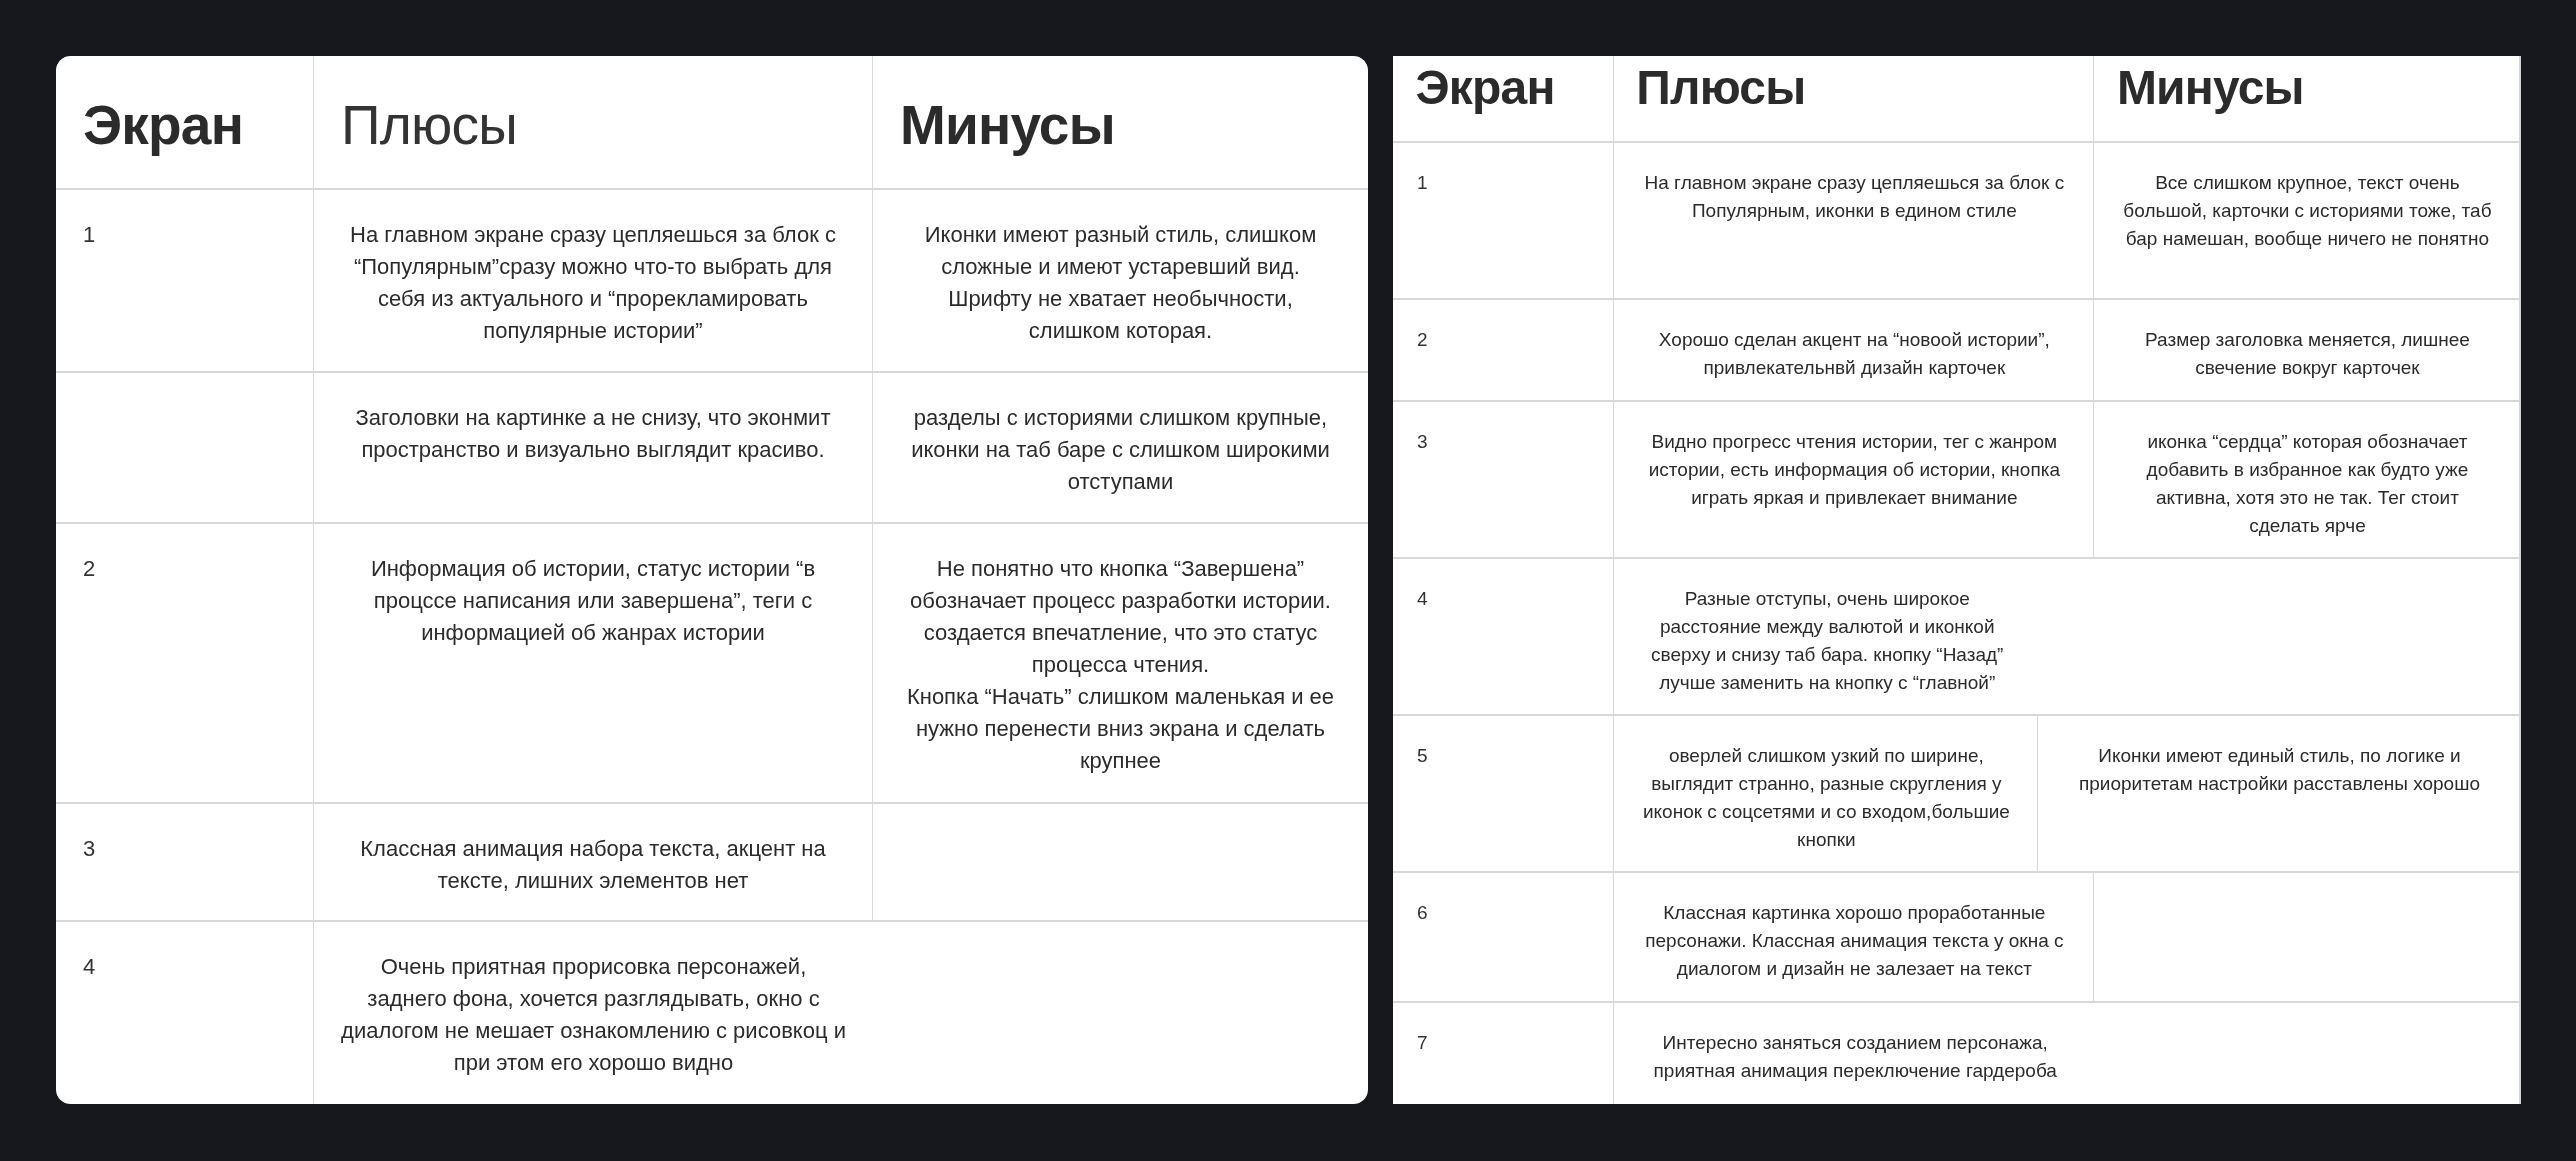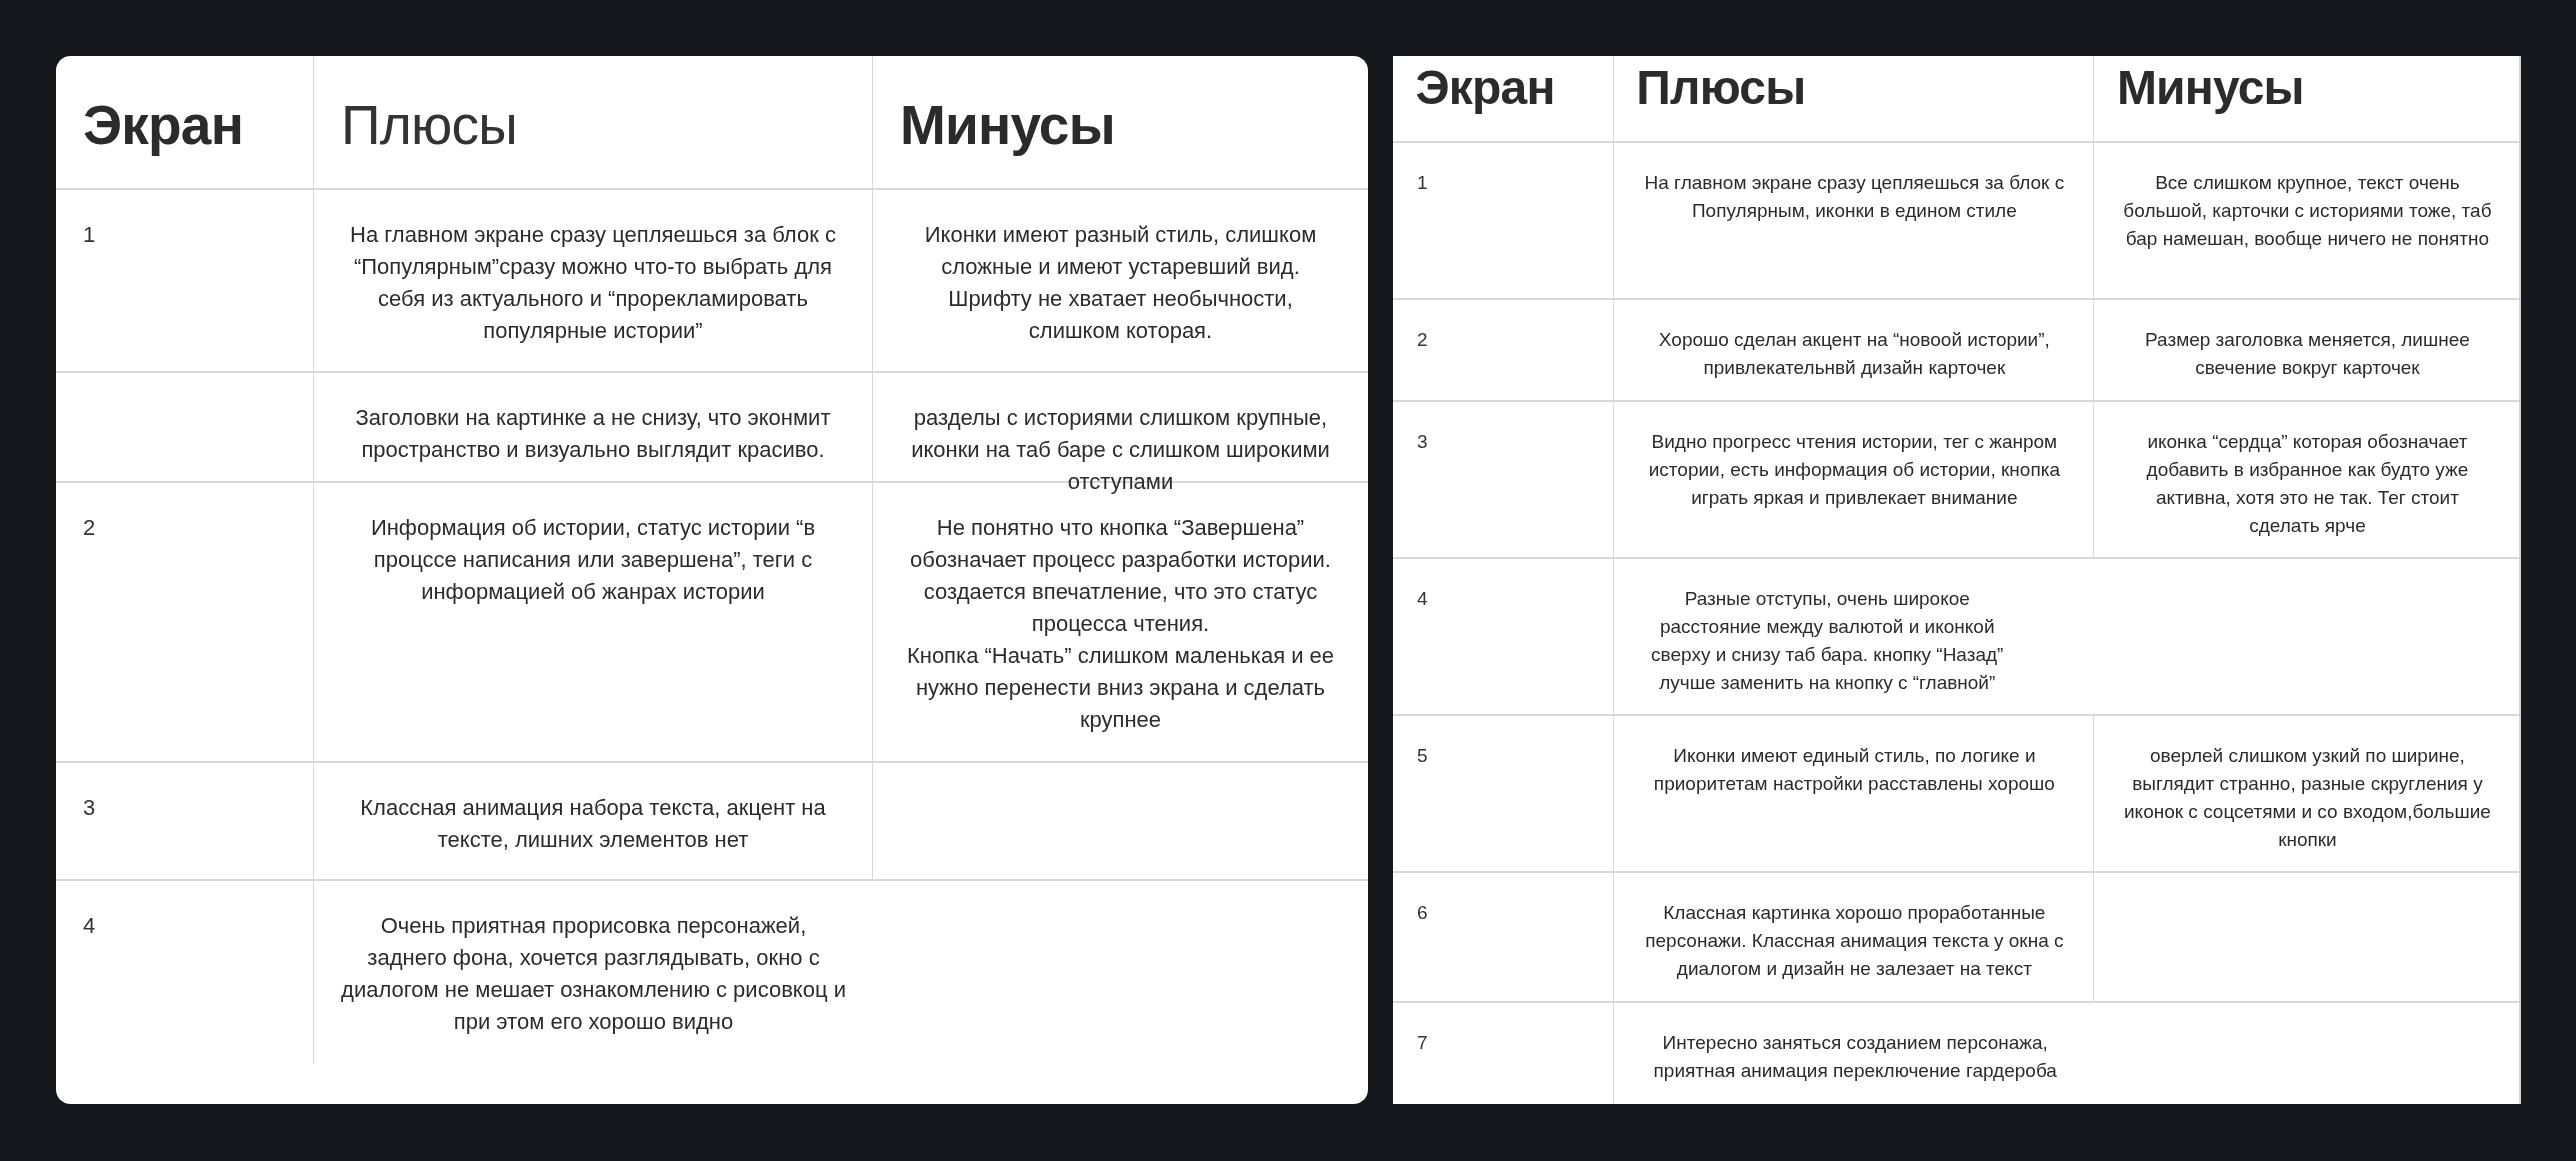--- a/index.html
+++ b/index.html
@@ -47,21 +47,21 @@
   <div class="row head" style="height:134px">
     <div class="cell c0 hb">Экран</div>
     <div class="cell c1 hl">Плюсы</div>
     <div class="cell c2 hb">Минусы</div>
   </div>
   <div class="row body" style="height:183px">
     <div class="cell c0 num">1</div>
     <div class="cell c1 txt">На главном экране сразу цепляешься за блок с “Популярным”сразу можно что-то выбрать для себя из актуального и “прорекламировать популярные истории”</div>
     <div class="cell c2 txt">Иконки имеют разный стиль, слишком сложные и имеют устаревший вид. Шрифту не хватает необычности, слишком которая.</div>
   </div>
-  <div class="row body" style="height:110px">
+  <div class="row body" style="height:151px">
     <div class="cell c0 num"></div>
     <div class="cell c1 txt">Заголовки на картинке а не снизу, что эконмит пространство и визуально выглядит красиво.</div>
     <div class="cell c2 txt">разделы с историями слишком крупные, иконки на таб баре с слишком широкими отступами</div>
   </div>
   <div class="row body" style="height:280px">
     <div class="cell c0 num">2</div>
     <div class="cell c1 txt">Информация об истории, статус истории “в процссе написания или завершена”, теги с информацией об жанрах истории</div>
     <div class="cell c2 txt">Не понятно что кнопка “Завершена” обозначает процесс разработки истории. создается впечатление, что это статус процесса чтения.
 Кнопка “Начать” слишком маленькая и ее нужно  перенести вниз экрана и сделать крупнее</div>
   </div>
@@ -96,22 +96,22 @@
     <div class="cell c0 num">3</div>
     <div class="cell c1 txt">Видно прогресс чтения истории, тег с жанром истории, есть информация об истории, кнопка играть яркая и привлекает внимание</div>
     <div class="cell c2 txt">иконка “сердца” которая обозначает добавить в избранное как будто уже активна, хотя это не так. Тег стоит сделать ярче</div>
   </div>
   <div class="row body" style="height:157px">
     <div class="cell c0 num">4</div>
     <div class="cell c2 txt">Разные отступы, очень широкое расстояние между валютой и иконкой сверху и снизу таб бара. кнопку “Назад” лучше заменить на кнопку с “главной”</div>
   </div>
   <div class="row body" style="height:157px">
     <div class="cell c0 num">5</div>
+    <div class="cell c2 txt">оверлей слишком узкий по ширине, выглядит странно, разные скругления у иконок с соцсетями и со входом,большие кнопки</div>
     <div class="cell c1 txt">Иконки имеют единый стиль, по логике и приоритетам настройки расставлены хорошо</div>
-    <div class="cell c2 txt">оверлей слишком узкий по ширине, выглядит странно, разные скругления у иконок с соцсетями и со входом,большие кнопки</div>
   </div>
   <div class="row body" style="height:130px">
     <div class="cell c0 num">6</div>
     <div class="cell c1 txt">Классная картинка хорошо проработанные персонажи. Классная анимация текста у окна с диалогом и дизайн не залезает на текст</div>
     <div class="cell c2 txt"></div>
   </div>
   <div class="row body last" style="height:145px">
     <div class="cell c0 num">7</div>
     <div class="cell c1 txt">Интересно заняться созданием персонажа, приятная анимация переключение гардероба</div>
   </div>

